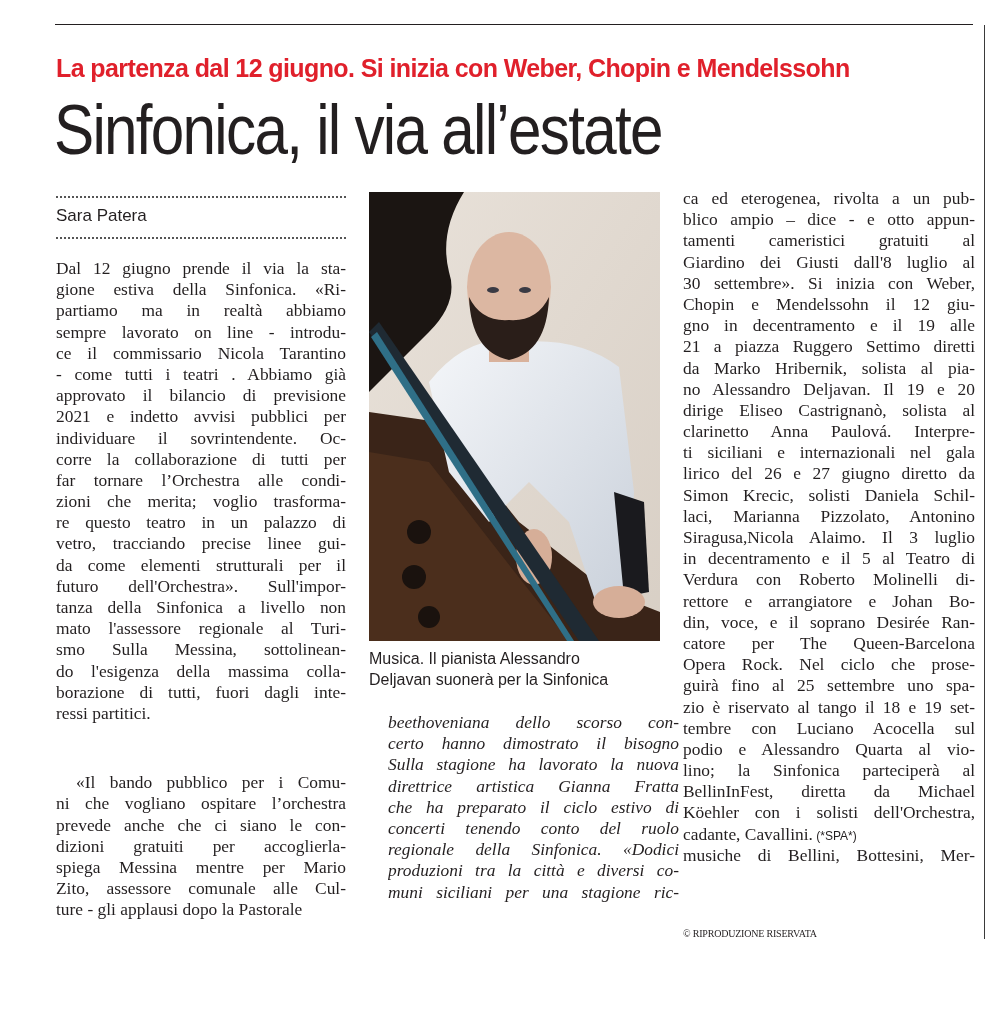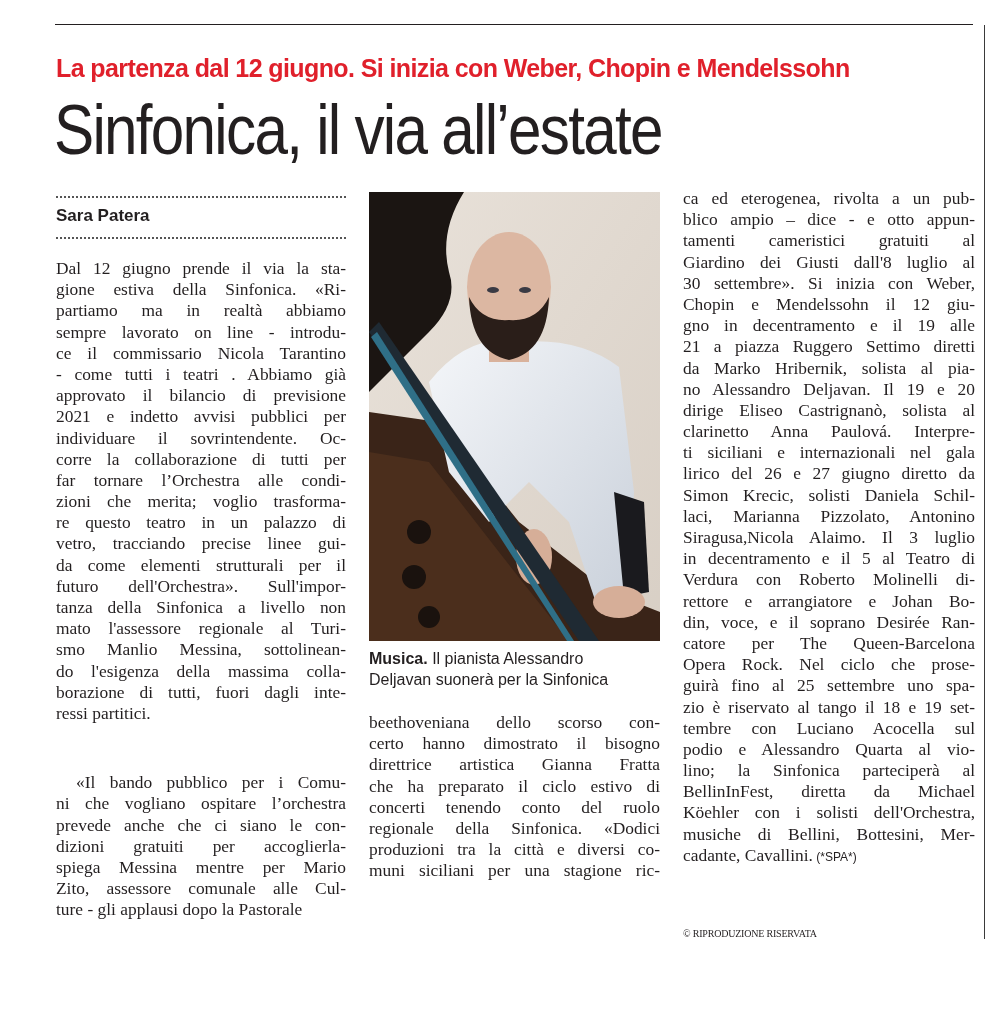--- a/index.html
+++ b/index.html
@@ -2,31 +2,31 @@
 <html><head>
 <meta charset="utf-8">
 <style>
   html, body { margin: 0; padding: 0; background: #ffffff; }
   body { width: 993px; height: 1014px; position: relative; overflow: hidden; color: #231f20; }
   .top-rule { position: absolute; left: 55px; top: 24px; width: 918px; height: 1px; background: #231f20; }
   .right-rule { position: absolute; left: 984px; top: 25px; width: 1px; height: 914px; background: #3a3a3a; }
   .kicker { position: absolute; left: 56px; top: 54px; font-family: "Liberation Sans", sans-serif; font-weight: bold; font-size: 25px; letter-spacing: -0.6px; color: #e0202b; white-space: nowrap; }
   .headline { position: absolute; left: 54px; top: 90px; font-family: "Liberation Sans", sans-serif; font-weight: normal; font-size: 70px; letter-spacing: -2px; transform: scaleX(0.86); transform-origin: left top; white-space: nowrap; color: #231f20; }
   .dots { position: absolute; left: 56px; width: 290px; height: 0; border-top: 2px dotted #555; }
-  .byline { position: absolute; left: 56px; top: 206px; font-family: "Liberation Sans", sans-serif; font-weight: bold; font-size: 17px; color: #231f20; }
+  .byline { position: absolute; left: 56px; top: 206px; font-family: "Liberation Sans", sans-serif; font-weight: normal; font-size: 17px; color: #231f20; }
   .col { position: absolute; font-family: "Liberation Serif", serif; font-size: 17.4px; line-height: 21.2px; color: #231f20; }
   .col .line { display: block; white-space: nowrap; text-align: justify; text-align-last: justify; height: 21.2px; overflow: hidden; }
   .col .line.last { text-align-last: left; }
   .col .line.indent { padding-left: 20px; margin-top: 48px; }
   .col1 { left: 56px; top: 258px; width: 290px; }
-  .col2 { left: 369px; top: 712px; width: 291px; }
+  .col2 { left: 388px; top: 712px; width: 291px; font-style: italic; }
   .col3 { left: 683px; top: 188px; width: 292px; }
   .photo { position: absolute; left: 369px; top: 192px; width: 291px; height: 449px; overflow: hidden; background: #efe9e2; }
   .caption { position: absolute; left: 369px; top: 648px; width: 300px; font-family: "Liberation Sans", sans-serif; font-size: 16px; line-height: 21px; color: #231f20; }
-  .caption b { font-weight: bold; }
+  .caption b { font-weight: normal; }
   .spa { font-family: "Liberation Sans", sans-serif; font-size: 12px; }
   .copyright { position: absolute; left: 683px; top: 928px; font-family: "Liberation Serif", serif; font-size: 10px; color: #231f20; letter-spacing: -0.2px; }
 </style>
 </head>
 <body>
 
 <div class="top-rule"></div>
 <div class="right-rule"></div>
 
 <div class="kicker">La partenza dal 12 giugno. Si inizia con Weber, Chopin e Mendelssohn</div>
@@ -48,21 +48,21 @@
     <span class="line">individuare il sovrintendente. Oc-</span>
     <span class="line">corre la collaborazione di tutti per</span>
     <span class="line">far tornare l’Orchestra alle condi-</span>
     <span class="line">zioni che merita; voglio trasforma-</span>
     <span class="line">re questo teatro in un palazzo di</span>
     <span class="line">vetro, tracciando precise linee gui-</span>
     <span class="line">da come elementi strutturali per il</span>
     <span class="line">futuro dell'Orchestra». Sull'impor-</span>
     <span class="line">tanza della Sinfonica a livello non</span>
     <span class="line">mato l'assessore regionale al Turi-</span>
-    <span class="line">smo Manlio Messina, sottolinean-</span>
+    <span class="line">smo Sulla Messina, sottolinean-</span>
     <span class="line">do l'esigenza della massima colla-</span>
     <span class="line">borazione di tutti, fuori dagli inte-</span>
     <span class="line last">ressi partitici.</span>
     <span class="line indent">«Il bando pubblico per i Comu-</span>
     <span class="line">ni che vogliano ospitare l’orchestra</span>
     <span class="line">prevede anche che ci siano le con-</span>
     <span class="line">dizioni gratuiti per accoglierla-</span>
     <span class="line">spiega Messina mentre per Mario</span>
     <span class="line">Zito, assessore comunale alle Cul-</span>
     <span class="line last">ture - gli applausi dopo la Pastorale</span>
@@ -113,20 +113,21 @@
 
 <div class="caption">
   <b>Musica.</b>
   <span>Il pianista Alessandro</span><br>
   <span>Deljavan suonerà per la Sinfonica</span>
 </div>
 
 <div class="col col2" id="col2">
     <span class="line">beethoveniana dello scorso con-</span>
     <span class="line">certo hanno dimostrato il bisogno</span>
+    <span class="line">Sulla stagione ha lavorato la nuova</span>
     <span class="line">direttrice artistica Gianna Fratta</span>
     <span class="line">che ha preparato il ciclo estivo di</span>
     <span class="line">concerti tenendo conto del ruolo</span>
     <span class="line">regionale della Sinfonica. «Dodici</span>
     <span class="line">produzioni tra la città e diversi co-</span>
     <span class="line">muni siciliani per una stagione ric-</span>
   </div>
 <div class="col col3" id="col3">
     <span class="line">ca ed eterogenea, rivolta a un pub-</span>
     <span class="line">blico ampio – dice - e otto appun-</span>
@@ -151,17 +152,17 @@
     <span class="line">din, voce, e il soprano Desirée Ran-</span>
     <span class="line">catore per The Queen-Barcelona</span>
     <span class="line">Opera Rock. Nel ciclo che prose-</span>
     <span class="line">guirà fino al 25 settembre uno spa-</span>
     <span class="line">zio è riservato al tango il 18 e 19 set-</span>
     <span class="line">tembre con Luciano Acocella sul</span>
     <span class="line">podio e Alessandro Quarta al vio-</span>
     <span class="line">lino; la Sinfonica parteciperà al</span>
     <span class="line">BellinInFest, diretta da Michael</span>
     <span class="line">Köehler con i solisti dell'Orchestra,</span>
+    <span class="line last">cadante, Cavallini.<span class="spa"> (*SPA*)</span></span>
     <span class="line">musiche di Bellini, Bottesini, Mer-</span>
-    <span class="line last">cadante, Cavallini.<span class="spa"> (*SPA*)</span></span>
   </div>
 
 <div class="copyright">© RIPRODUZIONE RISERVATA</div>
 
 </body></html>

